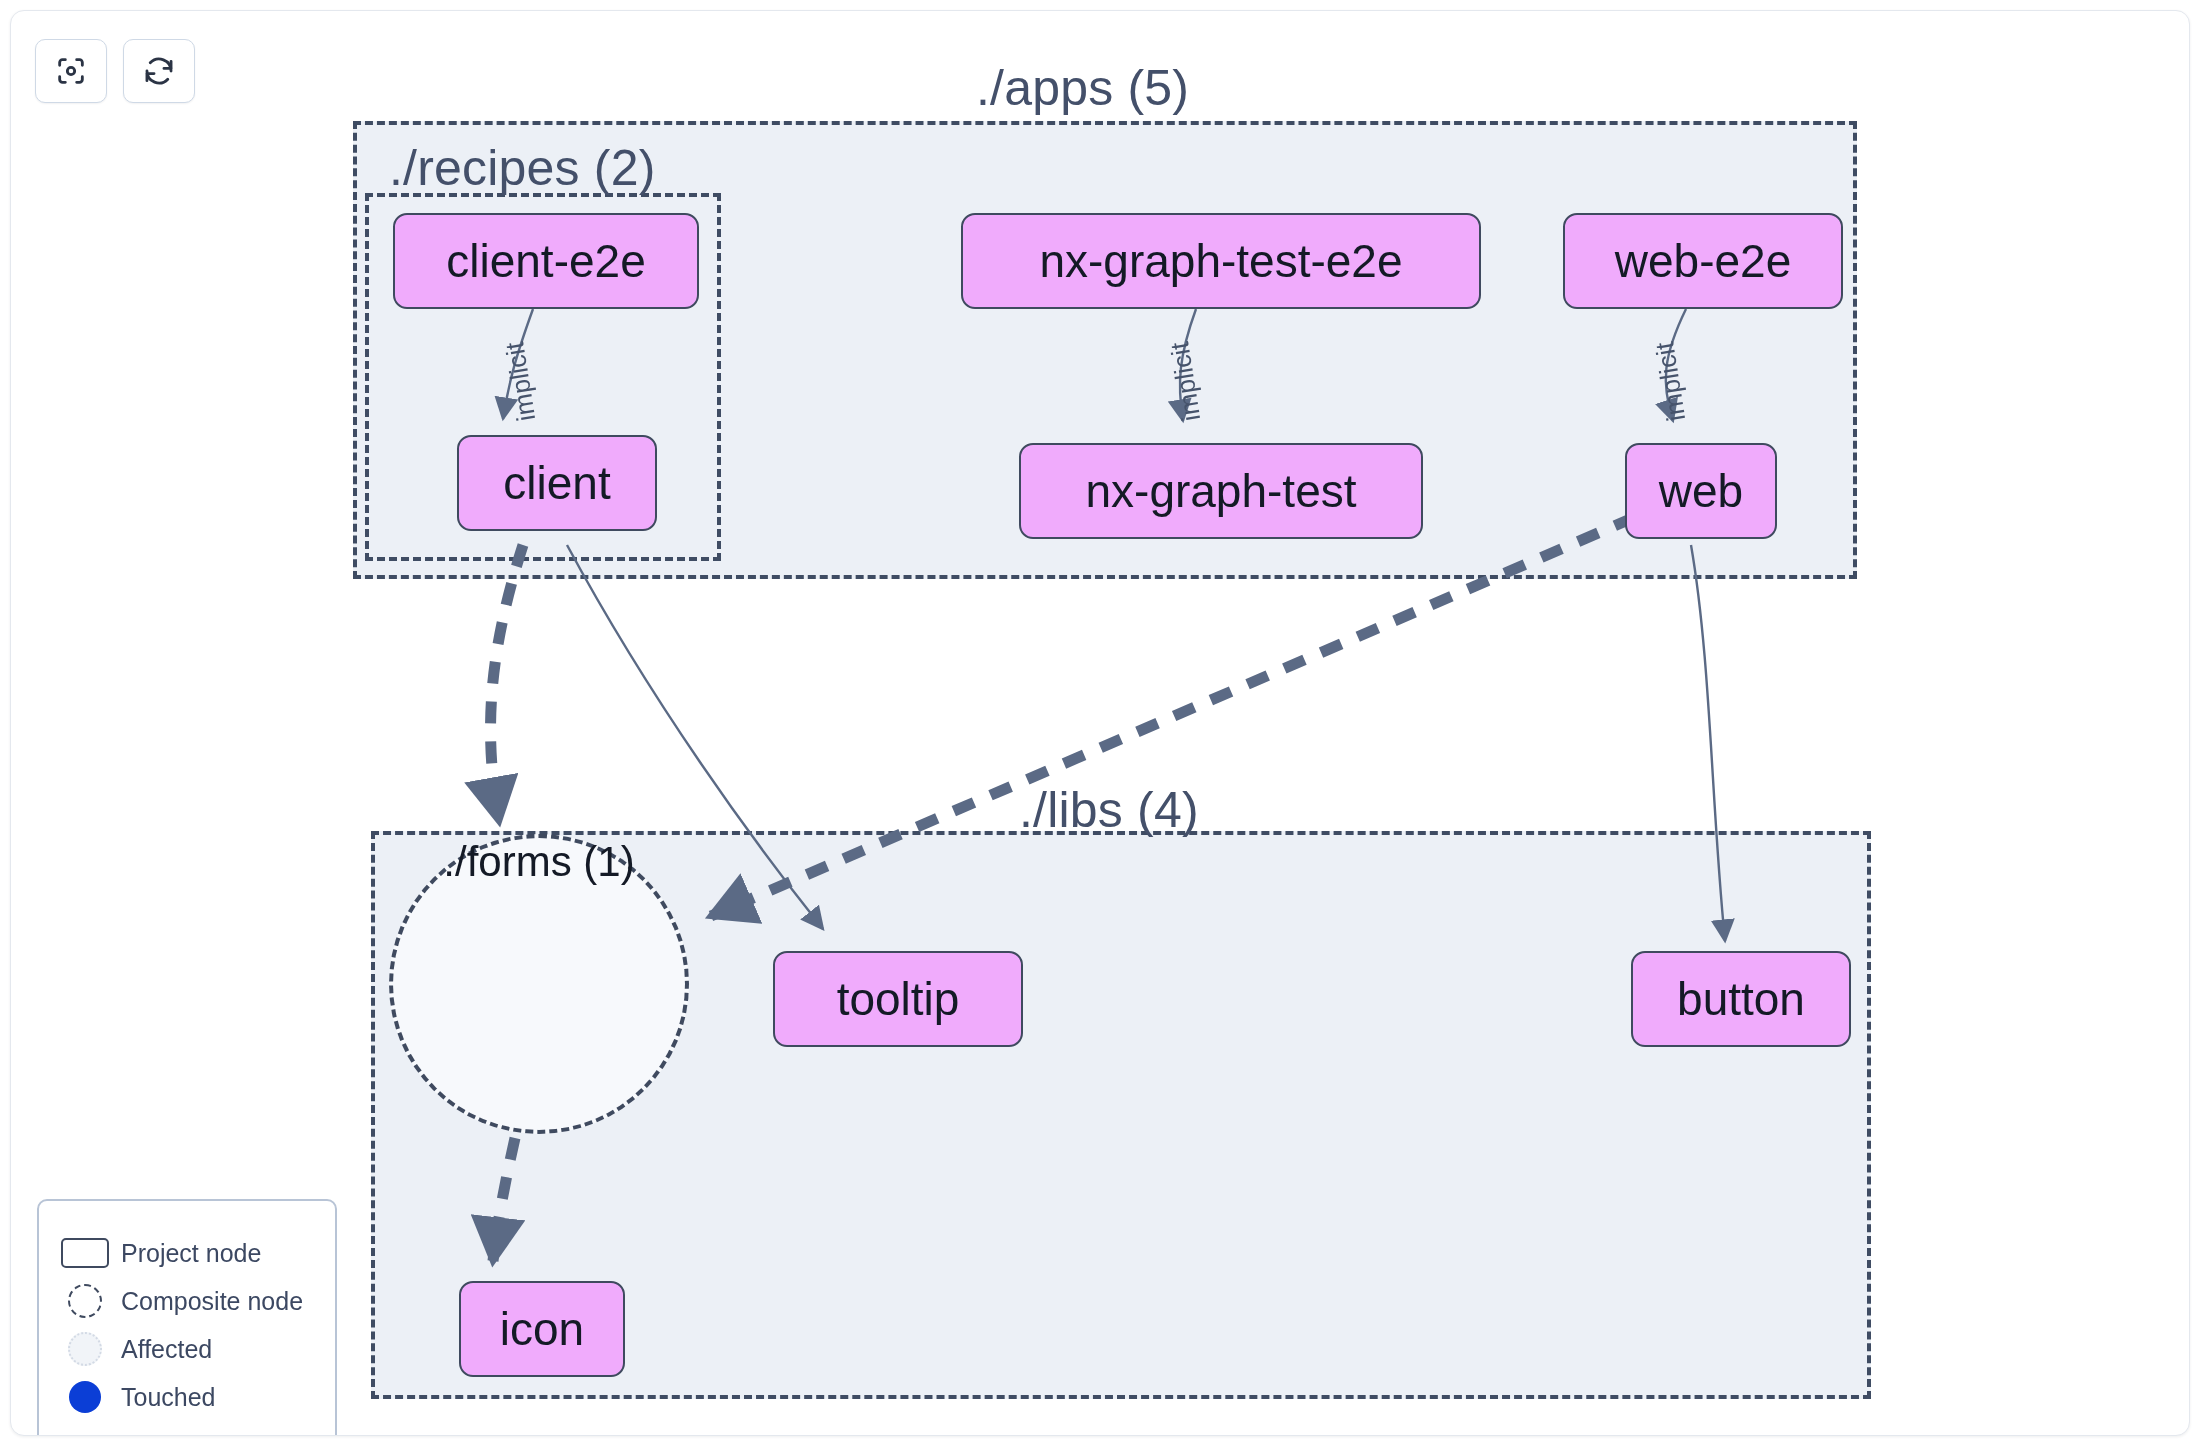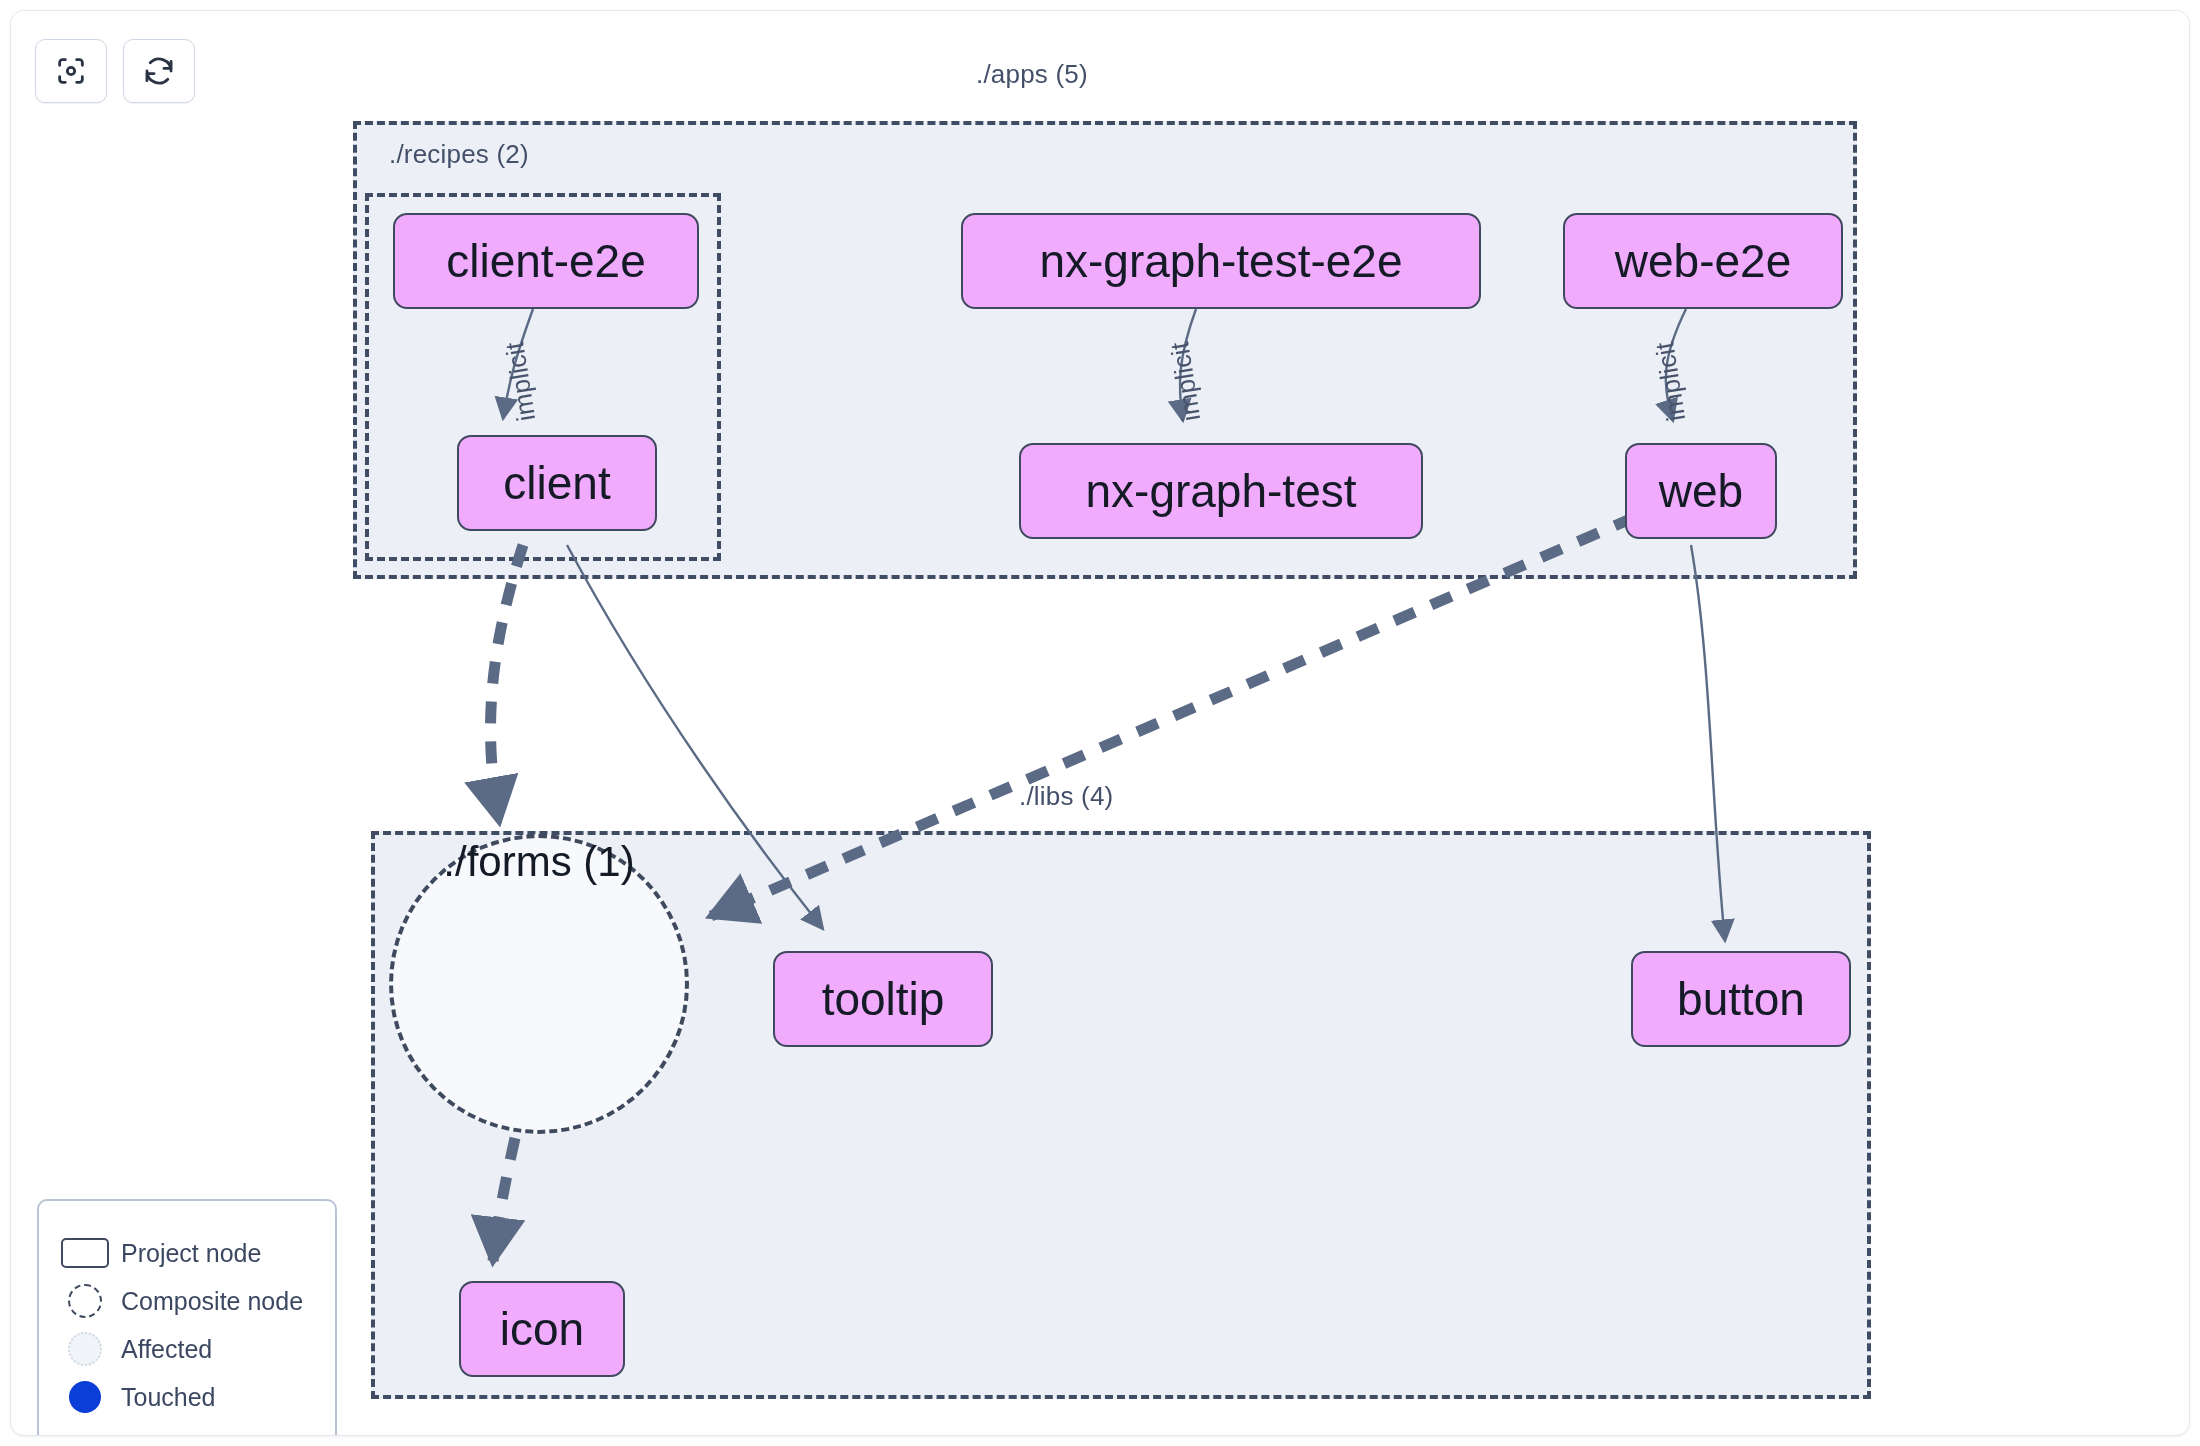--- a/index.html
+++ b/index.html
@@ -68,21 +68,21 @@
     border: 4px dashed #3f4c63;
     box-sizing: border-box;
   }
   .group-box.inner {
     background: transparent;
     border-width: 4px;
   }
   .group-label {
     position: absolute;
     color: #44506a;
-    font-size: 26px;
+    font-size: 50px;
     font-family: "Liberation Sans", sans-serif;
     white-space: nowrap;
     letter-spacing: 0.2px;
     z-index: 12;
   }
   
   .node {
     position: absolute;
     background: #f0abfc;
     border: 2.5px solid #3f4a5f;
@@ -275,21 +275,21 @@
     </div>
 
     <div class="node" style="left:1614px; top:432px; width:152px; height:96px;">
       <span>web</span>
     </div>
 
     <div class="composite-node" style="left:378px; top:823px; width:300px; height:300px;">
       <span>./forms (1)</span>
     </div>
 
-    <div class="node" style="left:762px; top:940px; width:220px; height:96px;">
+    <div class="node" style="left:762px; top:940px; width:250px; height:96px;">
       <span>tooltip</span>
     </div>
 
     <div class="node" style="left:448px; top:1270px; width:166px; height:96px;">
       <span>icon</span>
     </div>
 
     <div class="node" style="left:1620px; top:940px; width:220px; height:96px;">
       <span>button</span>
     </div>

